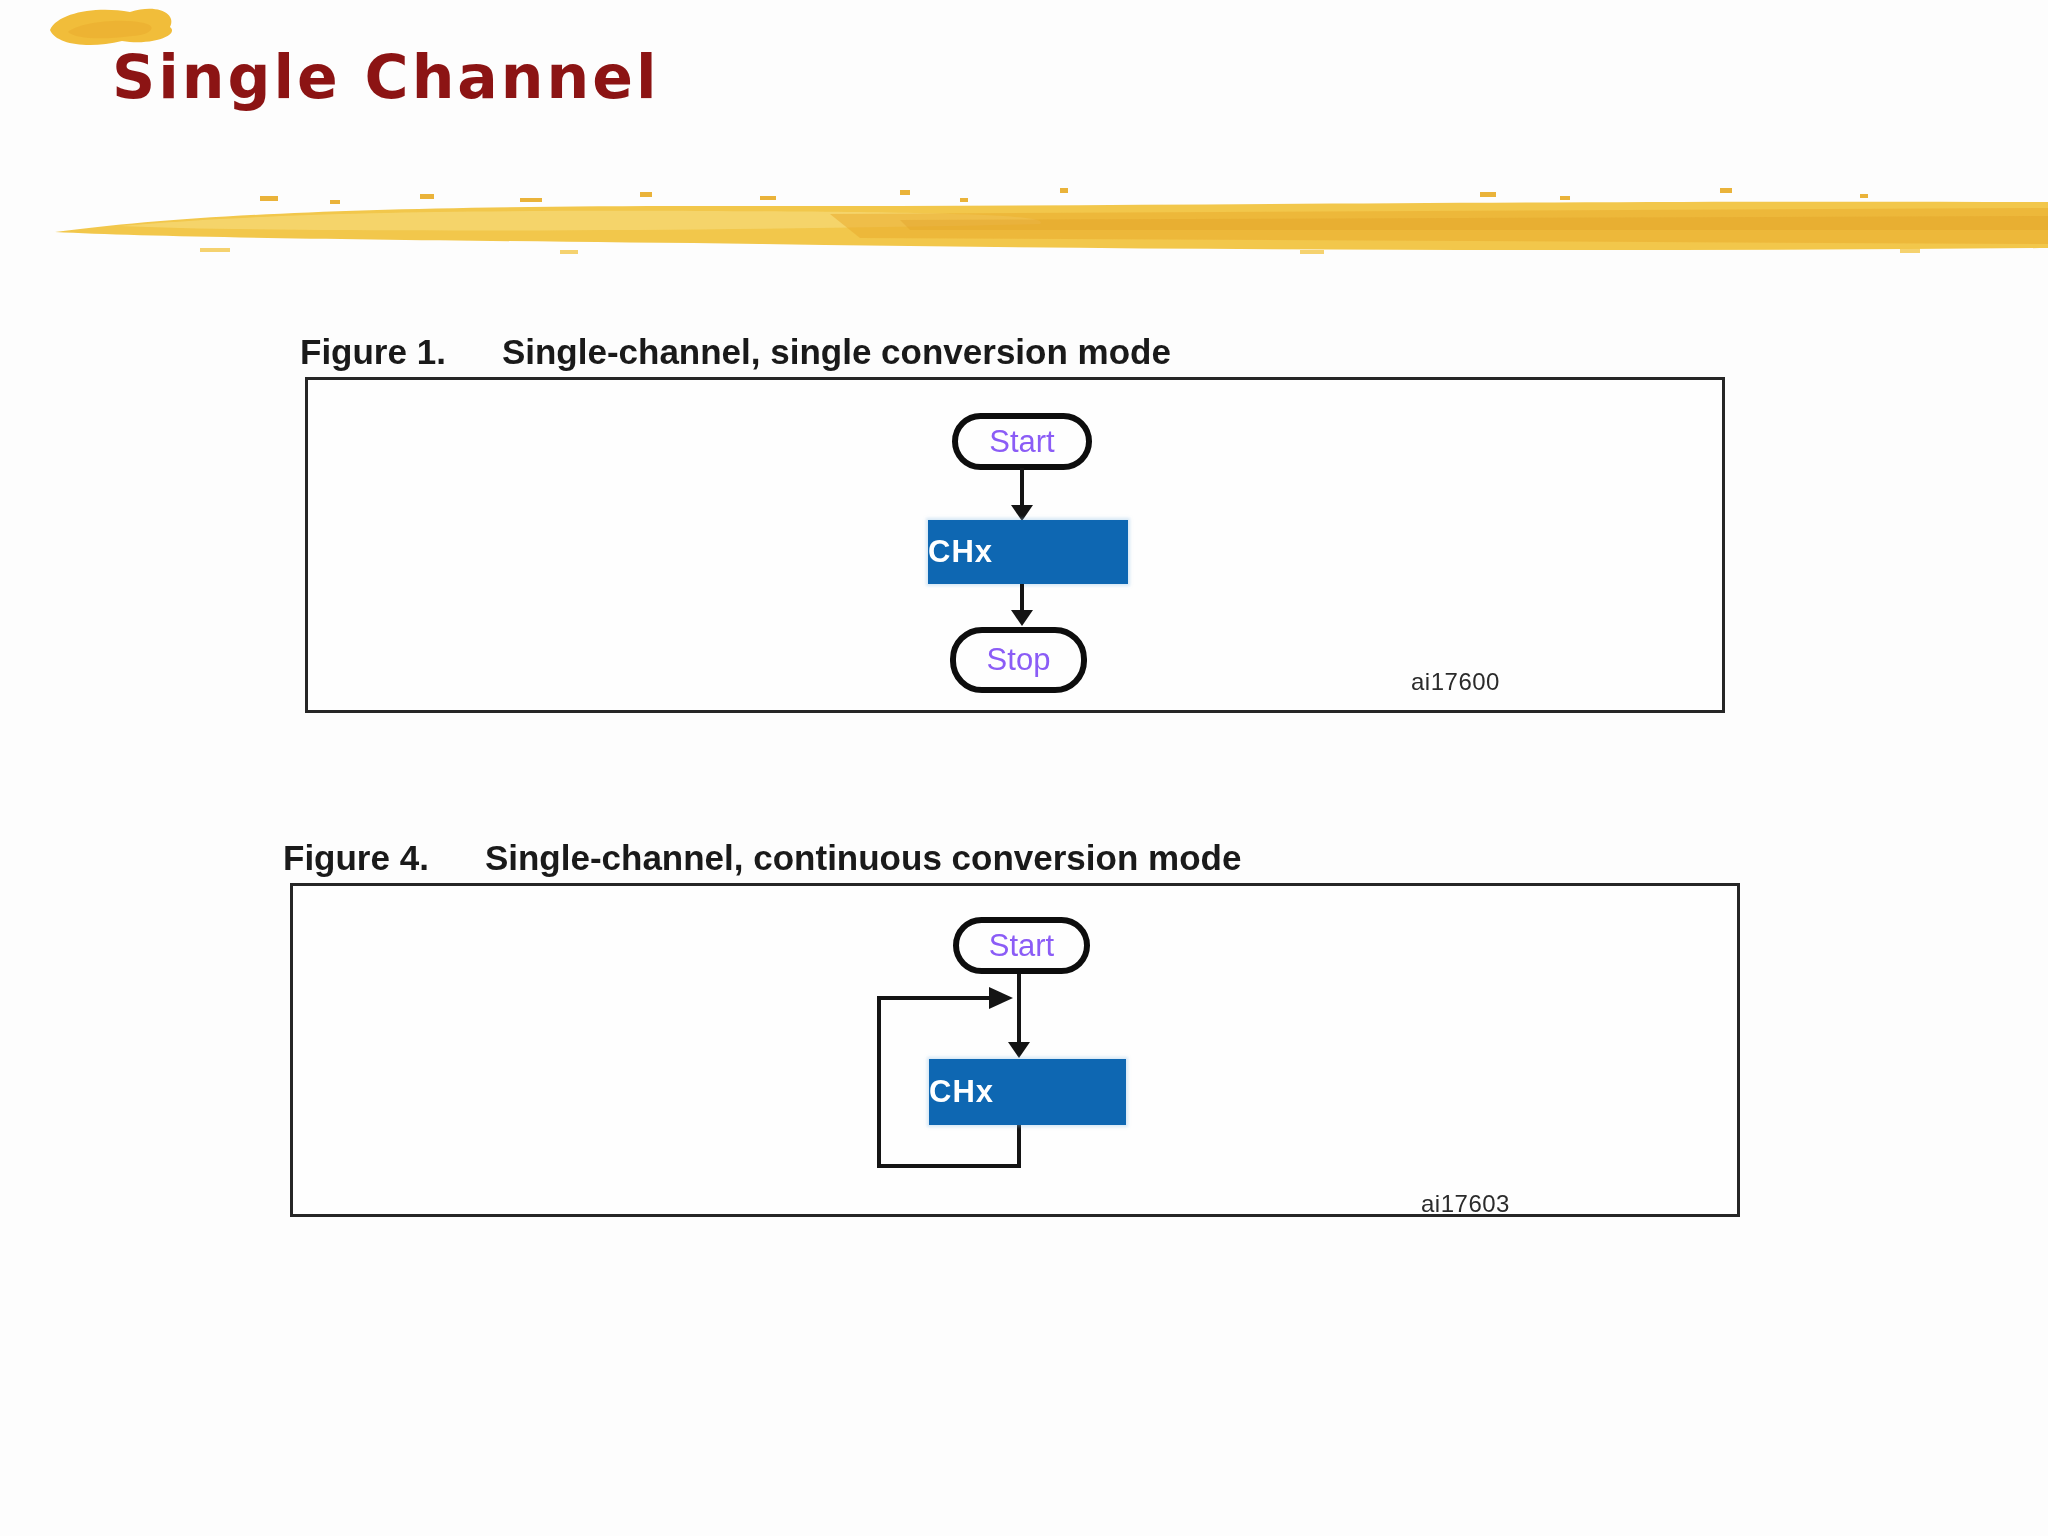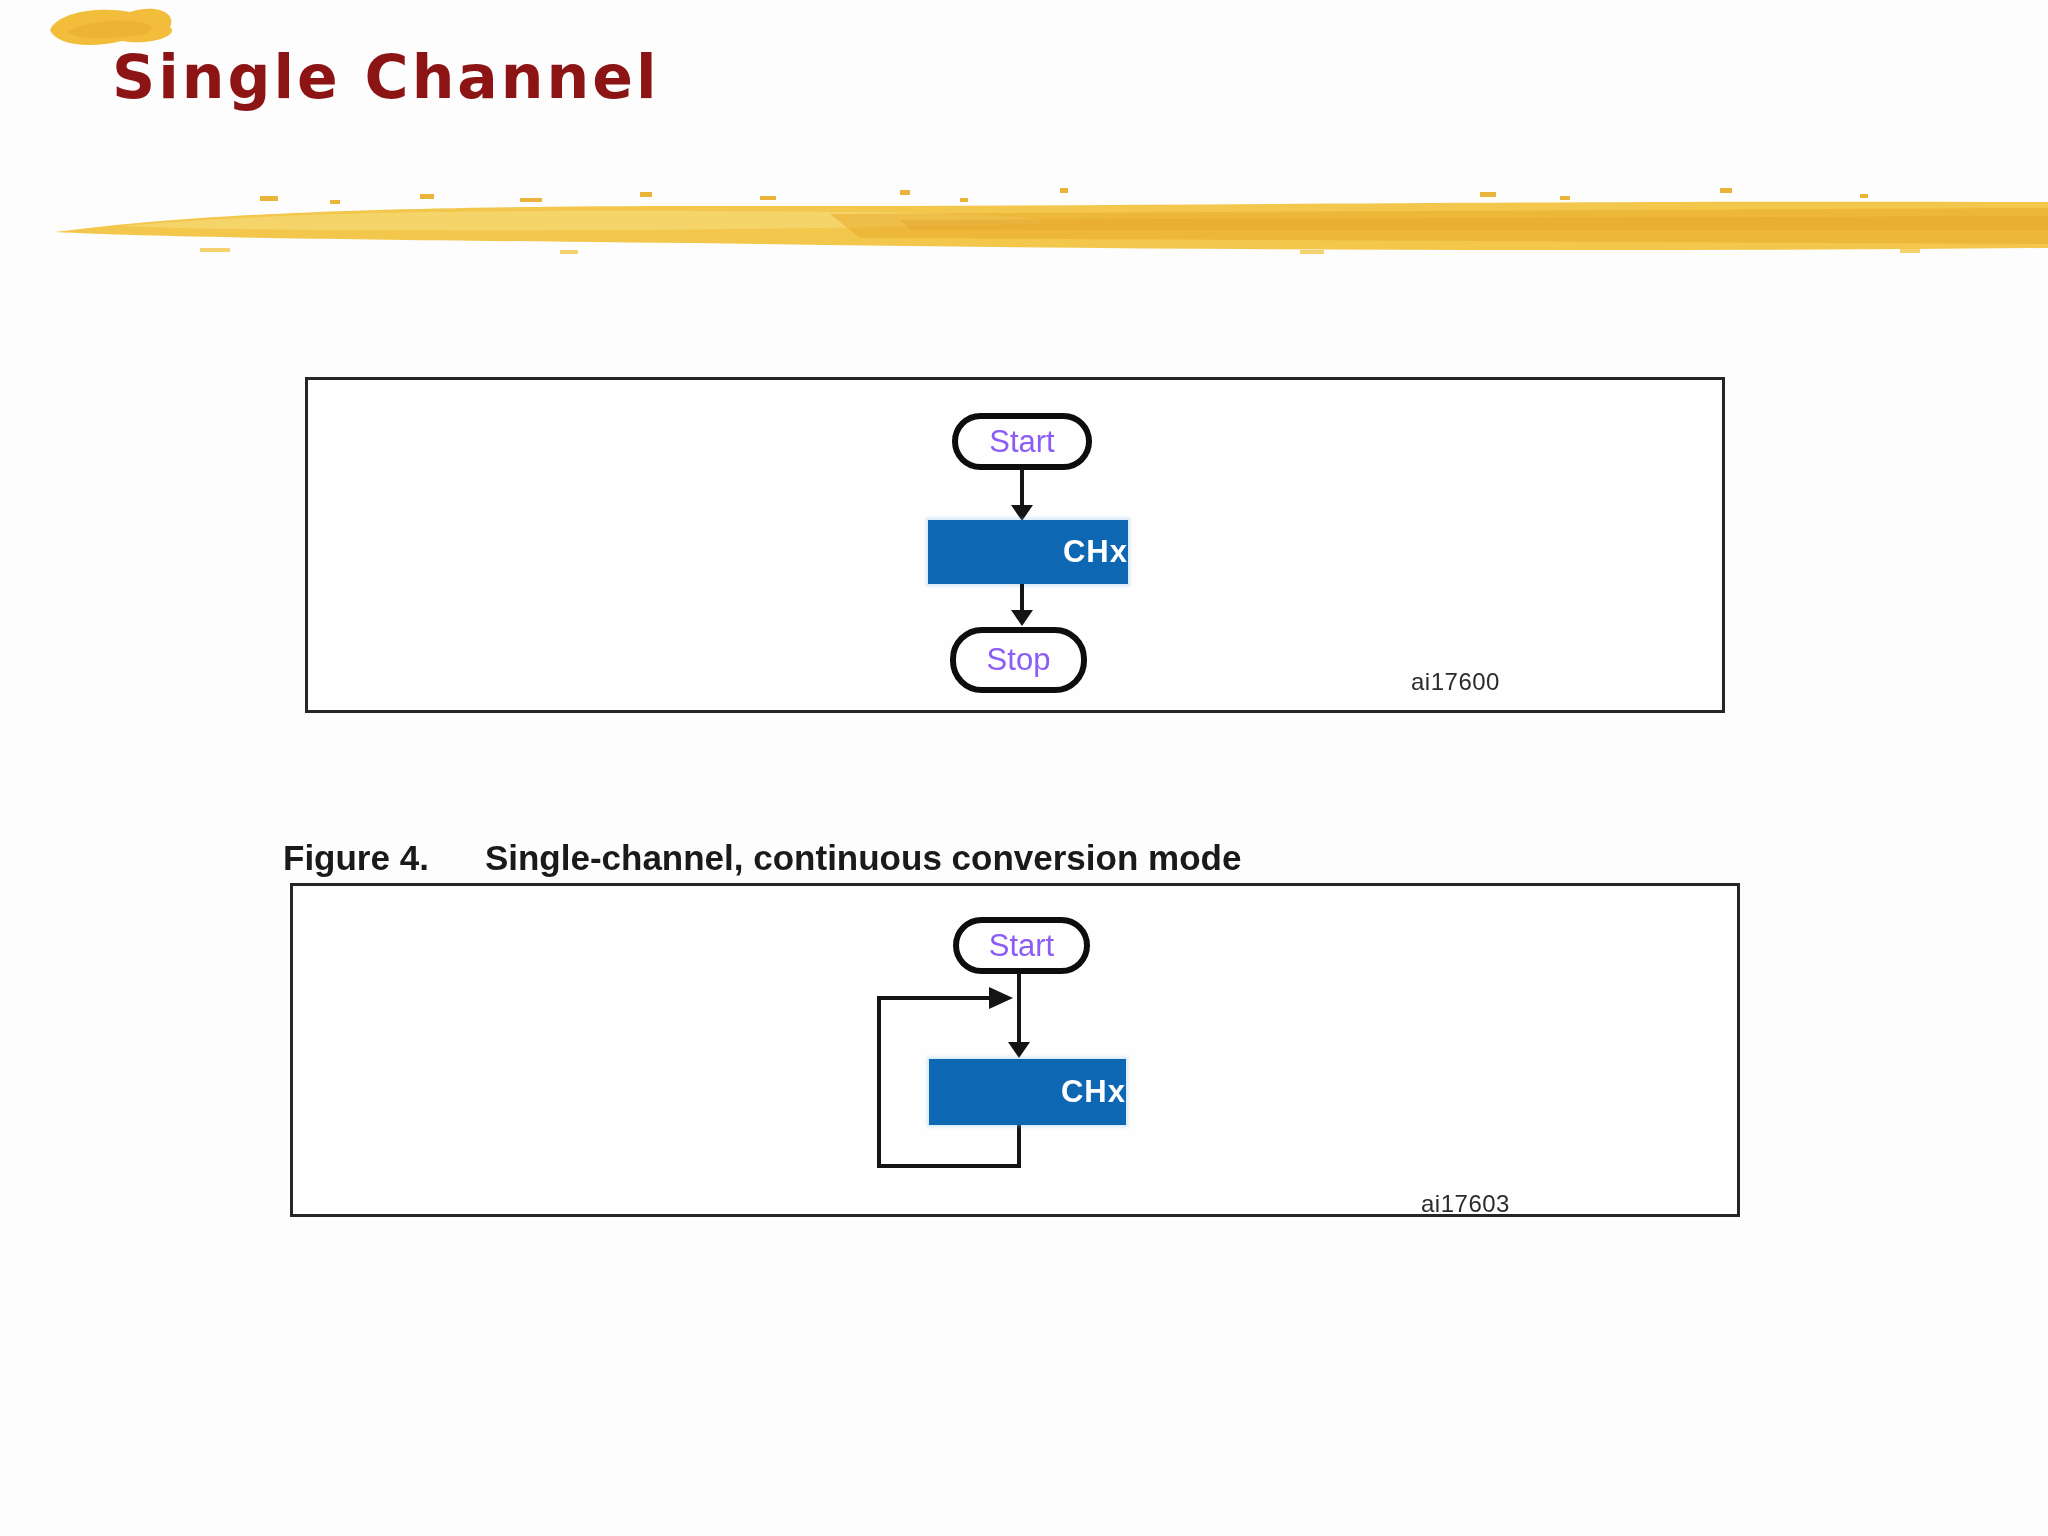--- a/index.html
+++ b/index.html
@@ -24,21 +24,21 @@
   
   .fig-box{position:absolute;border:3px solid #262626;background:#fefefe;}
   
   .terminator{
     position:absolute;border:6px solid #0d0d0d;border-radius:32px;
     background:#fefefe;display:flex;align-items:center;justify-content:center;
     font-size:31px;color:#8b5cf6;box-sizing:border-box;
   }
   .process{
     position:absolute;background:#0e67b2;color:#ffffff;
-    display:flex;align-items:center;justify-content:flex-end;
+    display:flex;align-items:center;justify-content:flex-start;
     font-size:31px;font-weight:bold;letter-spacing:1px;
     box-shadow:0 0 3px 2px rgba(140,190,230,.35);
   }
   .vline{position:absolute;width:4px;background:#141414;}
   .hline{position:absolute;height:4px;background:#141414;}
   .arrow-down{
     position:absolute;width:0;height:0;
     border-left:11px solid transparent;border-right:11px solid transparent;
     border-top:16px solid #141414;
   }
@@ -82,20 +82,24 @@
       <rect x="1860" y="8" width="8" height="4"></rect>
     </g>
     <g fill="#f2c74b" opacity="0.8">
       <rect x="200" y="62" width="30" height="4"></rect>
         <rect x="560" y="64" width="18" height="4"></rect>
       <rect x="1300" y="64" width="24" height="4"></rect>
         <rect x="1900" y="62" width="20" height="5"></rect>
     </g>
   </svg>
 
+  <div class="fig-caption" style="left:300px;top:332px;">
+    <span class="cap-label">Figure 1.</span>
+    <span class="cap-text">Single-channel, single conversion mode</span>
+  </div>
 
   <div class="fig-box" style="left:305px;top:377px;width:1414px;height:330px;">
 
     <div class="terminator" style="left:644px;top:33px;width:140px;height:57px;">
       <span>Start</span>
     </div>
 
     <div class="vline" style="left:712px;top:88px;height:40px;"></div>
     <div class="arrow-down" style="left:703px;top:125px;"></div>
 

